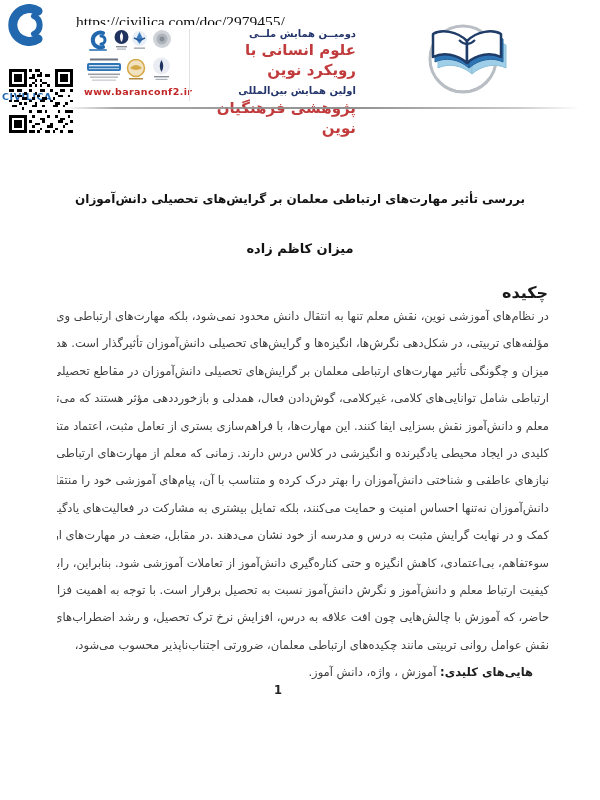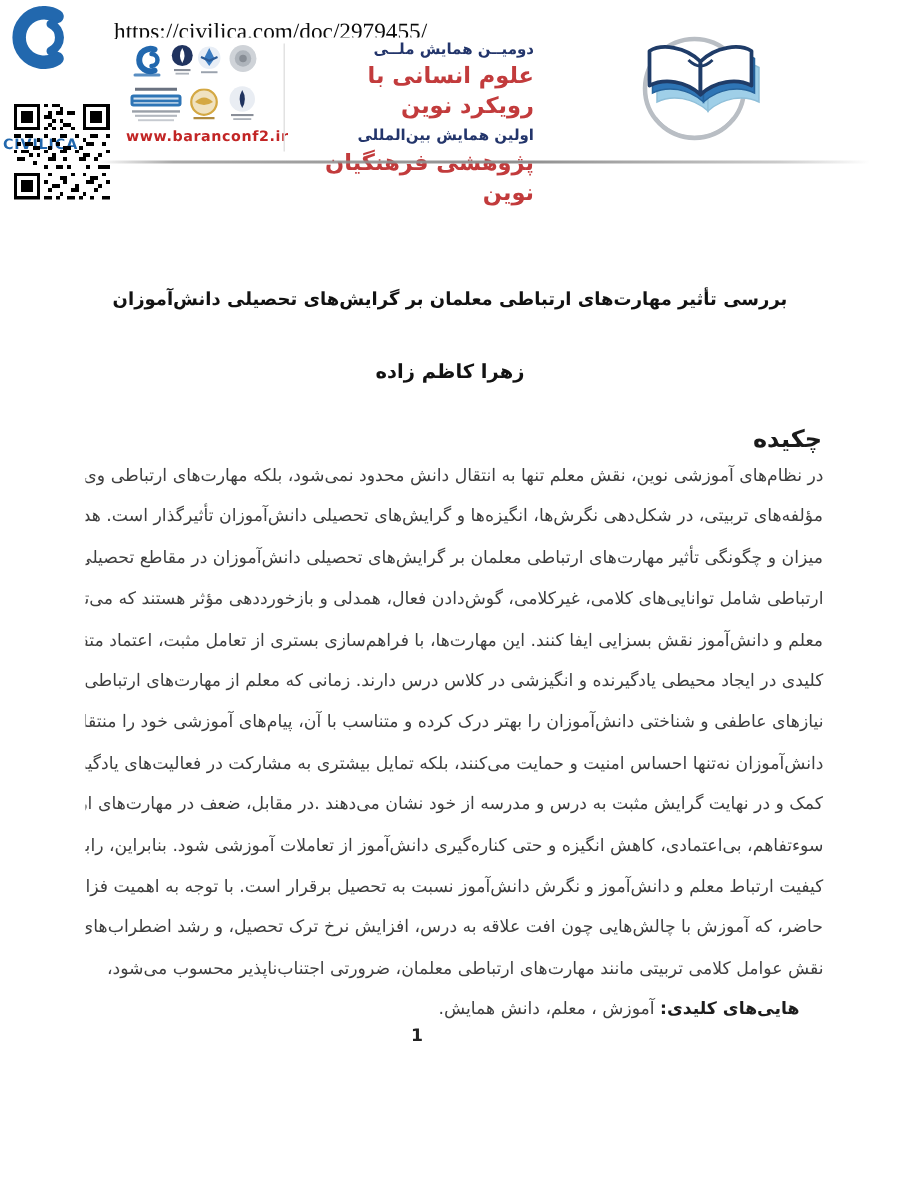--- a/index.html
+++ b/index.html
@@ -275,39 +275,39 @@
       <path d="M44 20 C 34 10, 18 8, 10 13 L 10 36 C 20 31, 34 33, 44 42 Z" fill="#ffffff" stroke="#1f3c68" stroke-width="2.5" stroke-linejoin="round"></path>
       <path d="M44 20 C 54 10, 70 8, 78 13 L 78 36 C 68 31, 54 33, 44 42 Z" fill="#ffffff" stroke="#1f3c68" stroke-width="2.5" stroke-linejoin="round"></path>
       <path d="M36 19 Q 44 27 52 19" fill="none" stroke="#1f3c68" stroke-width="2"></path>
       <path d="M14 58 A 33 33 0 0 0 66 58" fill="none" stroke="#b9bec4" stroke-width="2.5"></path>
     </svg>
   </div>
 
   <div class="header-line"></div>
 
   <div class="doc-title">بررسی تأثیر مهارت‌های ارتباطی معلمان بر گرایش‌های تحصیلی دانش‌آموزان</div>
-  <div class="doc-author">زهرا کاظم زاده</div>
+  <div class="doc-author">میزان کاظم زاده</div>
   <div class="abs-heading">چکیده</div>
 
   <div class="abstract">
     <div class="abs-line">در نظام‌های آموزشی نوین، نقش معلم تنها به انتقال دانش محدود نمی‌شود، بلکه مهارت‌های ارتباطی وی به عنوان یکی از مهم‌ترین</div>
     <div class="abs-line">مؤلفه‌های تربیتی، در شکل‌دهی نگرش‌ها، انگیزه‌ها و گرایش‌های تحصیلی دانش‌آموزان تأثیرگذار است. هدف اصلی پژوهش حاضر، بررسی</div>
     <div class="abs-line">میزان و چگونگی تأثیر مهارت‌های ارتباطی معلمان بر گرایش‌های تحصیلی دانش‌آموزان در مقاطع تحصیلی مختلف است. مهارت‌های</div>
     <div class="abs-line">ارتباطی شامل توانایی‌های کلامی، غیرکلامی، گوش‌دادن فعال، همدلی و بازخورددهی مؤثر هستند که می‌توانند در بهبود کیفیت رابطه</div>
     <div class="abs-line">معلم و دانش‌آموز نقش بسزایی ایفا کنند. این مهارت‌ها، با فراهم‌سازی بستری از تعامل مثبت، اعتماد متقابل و فضای عاطفی سالم، نقش</div>
     <div class="abs-line">کلیدی در ایجاد محیطی یادگیرنده و انگیزشی در کلاس درس دارند. زمانی که معلم از مهارت‌های ارتباطی مؤثر بهره‌مند باشد، می‌تواند</div>
     <div class="abs-line">نیازهای عاطفی و شناختی دانش‌آموزان را بهتر درک کرده و متناسب با آن، پیام‌های آموزشی خود را منتقل سازد. در چنین شرایطی،</div>
     <div class="abs-line">دانش‌آموزان نه‌تنها احساس امنیت و حمایت می‌کنند، بلکه تمایل بیشتری به مشارکت در فعالیت‌های یادگیری، ابراز عقاید، جست‌وجوی</div>
     <div class="abs-line">کمک و در نهایت گرایش مثبت به درس و مدرسه از خود نشان می‌دهند .در مقابل، ضعف در مهارت‌های ارتباطی معلم می‌تواند منجر به</div>
     <div class="abs-line">سوءتفاهم، بی‌اعتمادی، کاهش انگیزه و حتی کناره‌گیری دانش‌آموز از تعاملات آموزشی شود. بنابراین، رابطه‌ای مستقیم و دوسویه میان</div>
     <div class="abs-line">کیفیت ارتباط معلم و دانش‌آموز و نگرش دانش‌آموز نسبت به تحصیل برقرار است. با توجه به اهمیت فزاینده انگیزش تحصیلی در عصر</div>
     <div class="abs-line">حاضر، که آموزش با چالش‌هایی چون افت علاقه به درس، افزایش نرخ ترک تحصیل، و رشد اضطراب‌های تحصیلی مواجه است، بررسی</div>
-    <div class="abs-line last">نقش عوامل کلامی  تربیتی مانند مهارت‌های ارتباطی معلمان، ضرورتی اجتناب‌ناپذیر محسوب می‌شود،</div>
+    <div class="abs-line last">نقش عوامل روانی  تربیتی مانند چکیده‌های ارتباطی معلمان، ضرورتی اجتناب‌ناپذیر محسوب می‌شود،</div>
   </div>
 
   <div class="keywords">
     <span class="kw-label">هایی‌های کلیدی:</span>
-    <span class="kw-value">آموزش ، معلم، دانش همایش.</span>
+    <span class="kw-value">آموزش ، واژه، دانش آموز.</span>
   </div>
 
   <div class="page-num">1</div>
 
 </div>
 
 </body></html>

